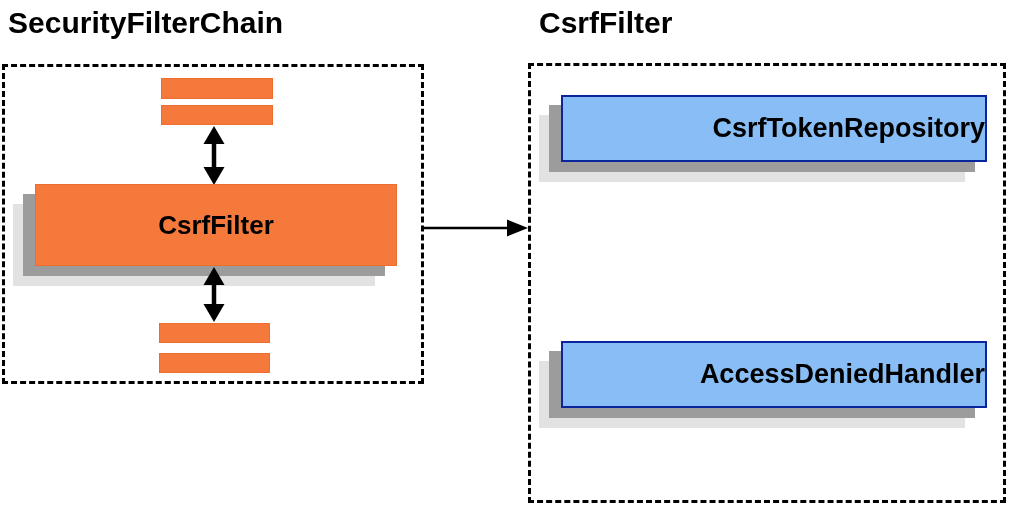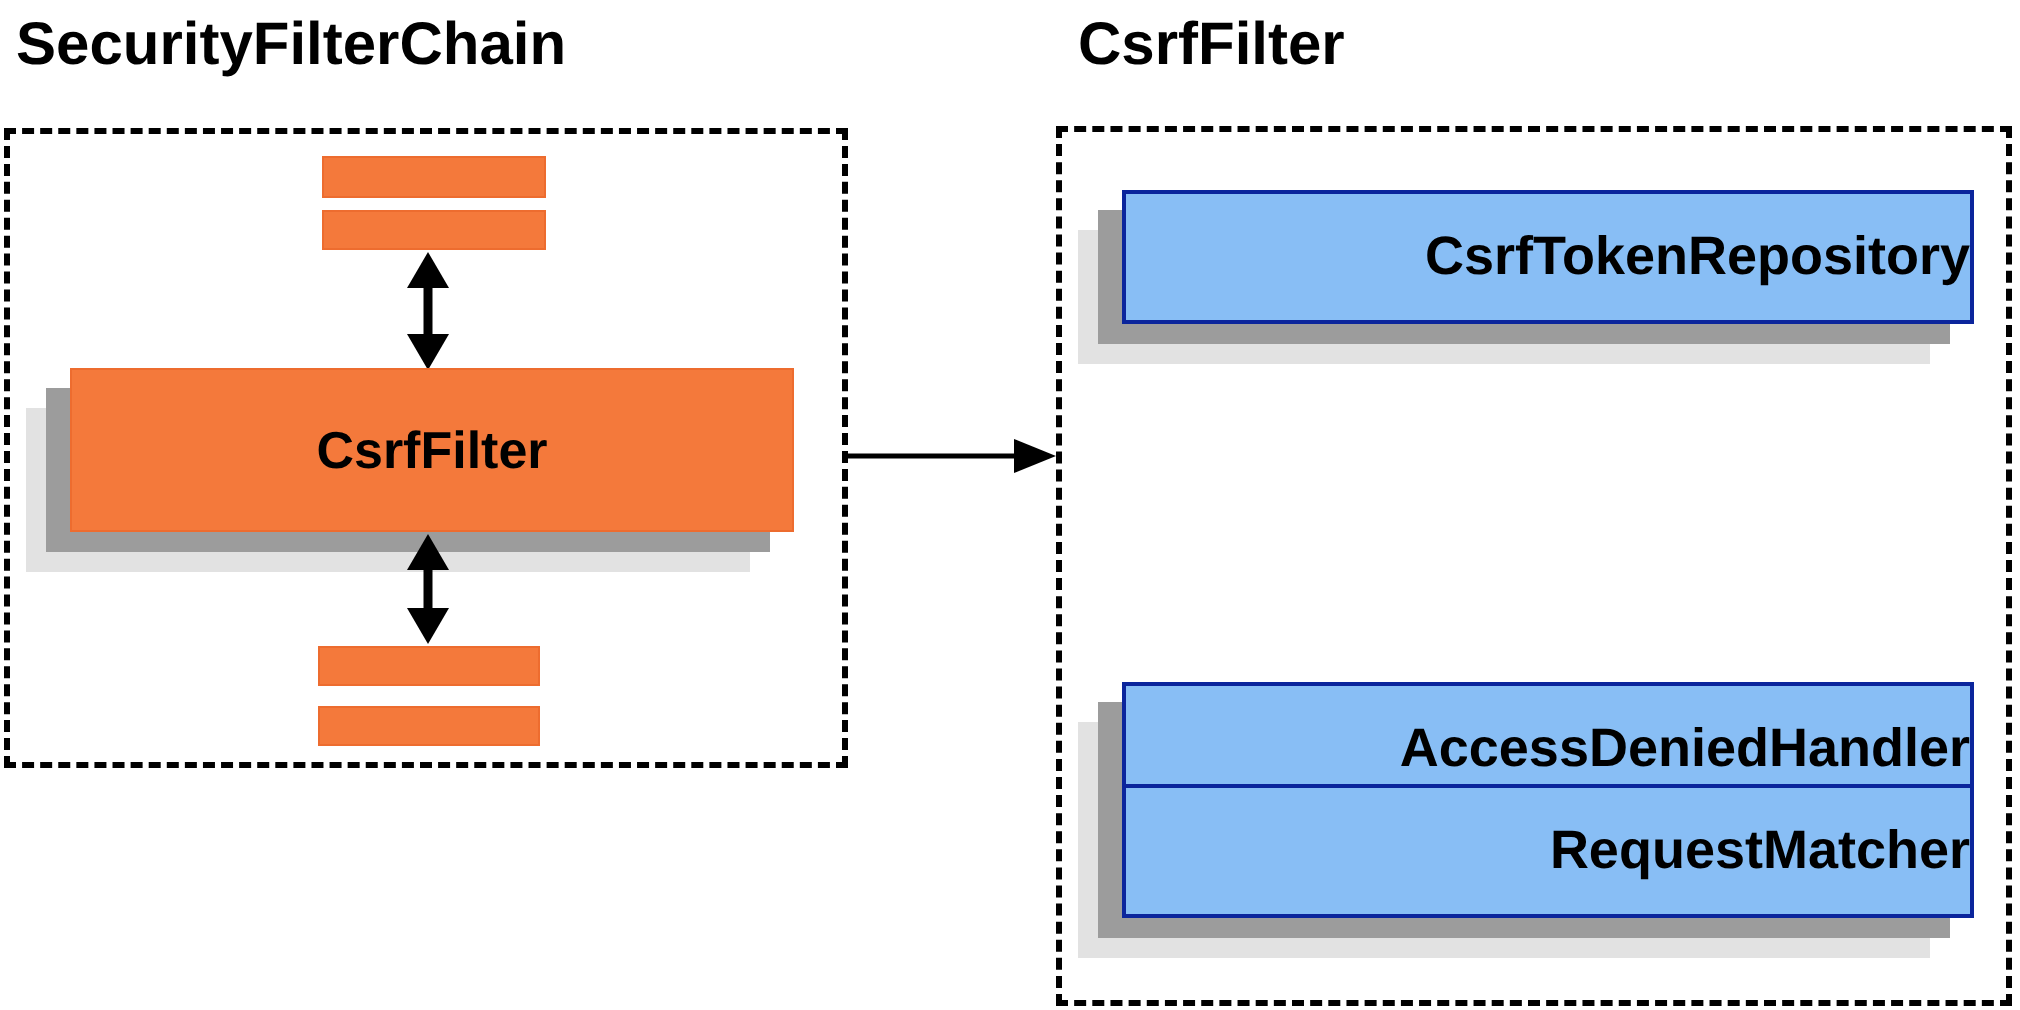--- a/index.html
+++ b/index.html
@@ -115,18 +115,15 @@
 
     <div class="blue-box" style="top:29px;">
       <span>CsrfTokenRepository</span>
     </div>
 
 
     <div class="blue-box" style="top:227px;margin-top:48px;">
       <span>AccessDeniedHandler</span>
     </div>
 
-    <div class="blue-box" style="top:326px;">
-      <span>RequestMatcher</span>
-    </div>
   </div>
 
 </div>
 
 </body></html>

